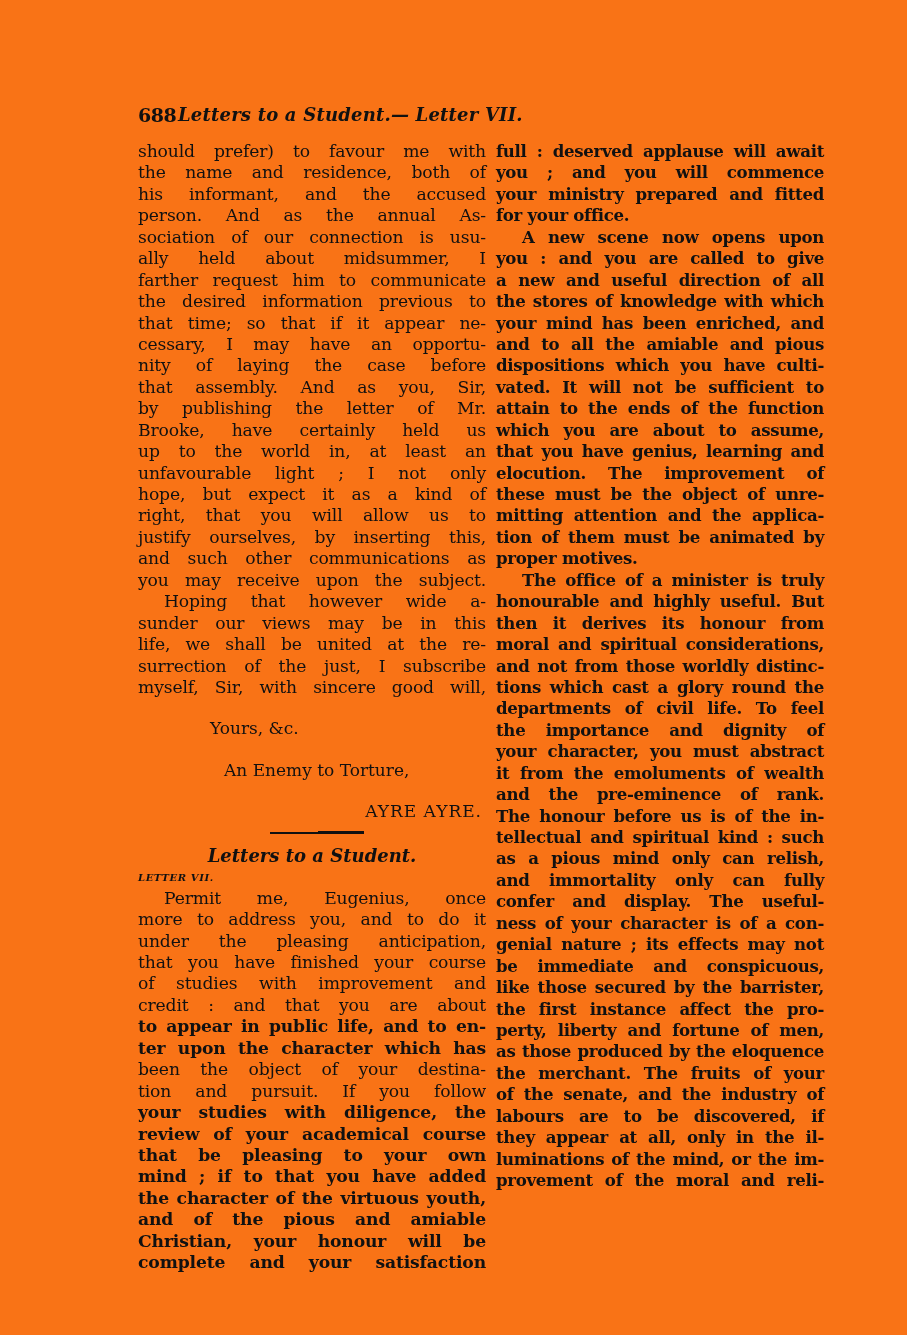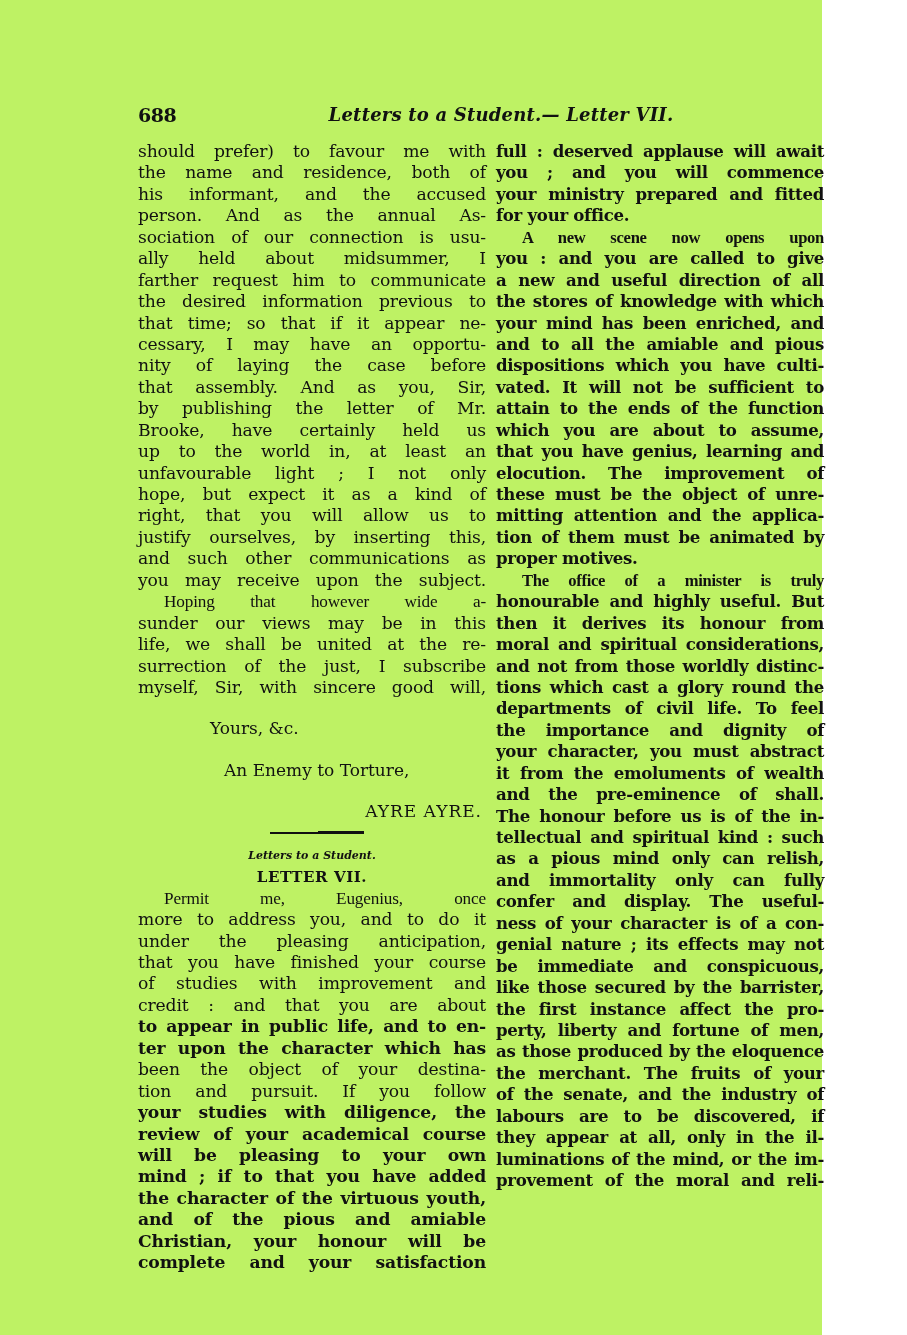--- a/index.html
+++ b/index.html
@@ -1,40 +1,40 @@
 <!DOCTYPE html>
 <html><head>
 <meta charset="utf-8">
 <style>
   html, body { margin:0; padding:0; background:#ffffff; }
   body { width:907px; height:1335px; position:relative; overflow:hidden;
          font-family:"DejaVu Serif","Liberation Serif",serif; color:#111; }
-  .page { position:absolute; left:0; top:0; width:822px; height:1335px; background:#bef264; }
+  .page { position:absolute; left:0; top:0; width:907px; height:1335px; background:#f97316; }
   .header { position:absolute; top:104px; left:138px; width:686px; height:28px; }
   .page-num { position:absolute; left:0; top:0; font-size:19px; font-weight:bold; letter-spacing:-0.5px; }
-  .running-title { position:absolute; left:0; right:0; top:0; text-align:center; font-style:italic;
+  .running-title { position:absolute; left:0; right:0; top:0; text-align:left; font-style:italic;
                    font-weight:bold; font-size:18px; letter-spacing:0.2px; padding-left:40px; }
   .col { position:absolute; top:141px; }
   .col-left { left:138px; width:348px; }
   .col-right { left:496px; width:328px; }
   .line { height:21.45px; line-height:21.45px; white-space:nowrap; font-size:17.2px;
           text-align:justify; text-align-last:justify; overflow:visible; letter-spacing:-0.15px; }
   .col-right .line { font-size:16.6px; letter-spacing:-0.3px; font-weight:bold; }
   .col-left .line.heavy { font-weight:bold; }
-  .line.indent { padding-left:26px;font-family:Liberation Serif, serif; }
+  .line.indent { padding-left:26px; }
   .line.last { text-align-last:left; }
   .sig { height:21.45px; line-height:21.45px; font-size:17px; white-space:nowrap;margin-top:20px; }
   .sig.yours { padding-left:72px; }
   .sig.enemy { padding-left:86px; }
   .sig.name { text-align:right; padding-right:4px; letter-spacing:1px; }
   .rule-wrap { height:22px; position:relative; }
   .rule { position:absolute; left:132px; top:9px; width:94px; height:2px; background:#111; }
   .rule.thick { left:180px; width:46px; height:3px; top:8px; }
-  .sec-title { height:22px; line-height:22px; text-align:center; font-style:italic; font-weight:bold; font-size:11px; }
-  .sec-sub { height:21px; line-height:21px; text-align:center; font-weight:bold; font-size:15px; letter-spacing:0.6px; }
+  .sec-title { height:22px; line-height:22px; text-align:center; font-style:italic; font-weight:bold; font-size:18px; }
+  .sec-sub { height:21px; line-height:21px; font-weight:bold; font-size:10px; letter-spacing:0.6px;font-style:italic; }
 </style>
 </head>
 <body>
 
 <div class="page">
 
   <div class="header">
     <span class="page-num">688</span>
     <div class="running-title">Letters to a Student.— Letter VII.</div>
   </div>
@@ -87,21 +87,21 @@
       <div class="line">under the pleasing anticipation,</div>
       <div class="line">that you have finished your course</div>
       <div class="line">of studies with improvement and</div>
       <div class="line">credit : and that you are about</div>
       <div class="line heavy">to appear in public life, and to en-</div>
       <div class="line heavy">ter upon the character which has</div>
       <div class="line">been the object of your destina-</div>
       <div class="line">tion and pursuit. If you follow</div>
       <div class="line heavy">your studies with diligence, the</div>
       <div class="line heavy">review of your academical course</div>
-      <div class="line heavy">will be pleasing to your own</div>
+      <div class="line heavy">that be pleasing to your own</div>
       <div class="line heavy">mind ; if to that you have added</div>
       <div class="line heavy">the character of the virtuous youth,</div>
       <div class="line heavy">and of the pious and amiable</div>
       <div class="line heavy">Christian, your honour will be</div>
       <div class="line heavy">complete and your satisfaction</div>
     </div>
   </div>
 
   <div class="col col-right">
     <div>
@@ -132,21 +132,21 @@
       <div class="line indent">The office of a minister is truly</div>
       <div class="line">honourable and highly useful. But</div>
       <div class="line">then it derives its honour from</div>
       <div class="line">moral and spiritual considerations,</div>
       <div class="line">and not from those worldly distinc-</div>
       <div class="line">tions which cast a glory round the</div>
       <div class="line">departments of civil life. To feel</div>
       <div class="line">the importance and dignity of</div>
       <div class="line">your character, you must abstract</div>
       <div class="line">it from the emoluments of wealth</div>
-      <div class="line">and the pre-eminence of shall.</div>
+      <div class="line">and the pre-eminence of rank.</div>
       <div class="line">The honour before us is of the in-</div>
       <div class="line">tellectual and spiritual kind : such</div>
       <div class="line">as a pious mind only can relish,</div>
       <div class="line">and immortality only can fully</div>
       <div class="line">confer and display. The useful-</div>
       <div class="line">ness of your character is of a con-</div>
       <div class="line">genial nature ; its effects may not</div>
       <div class="line">be immediate and conspicuous,</div>
       <div class="line">like those secured by the barrister,</div>
       <div class="line">the first instance affect the pro-</div>

